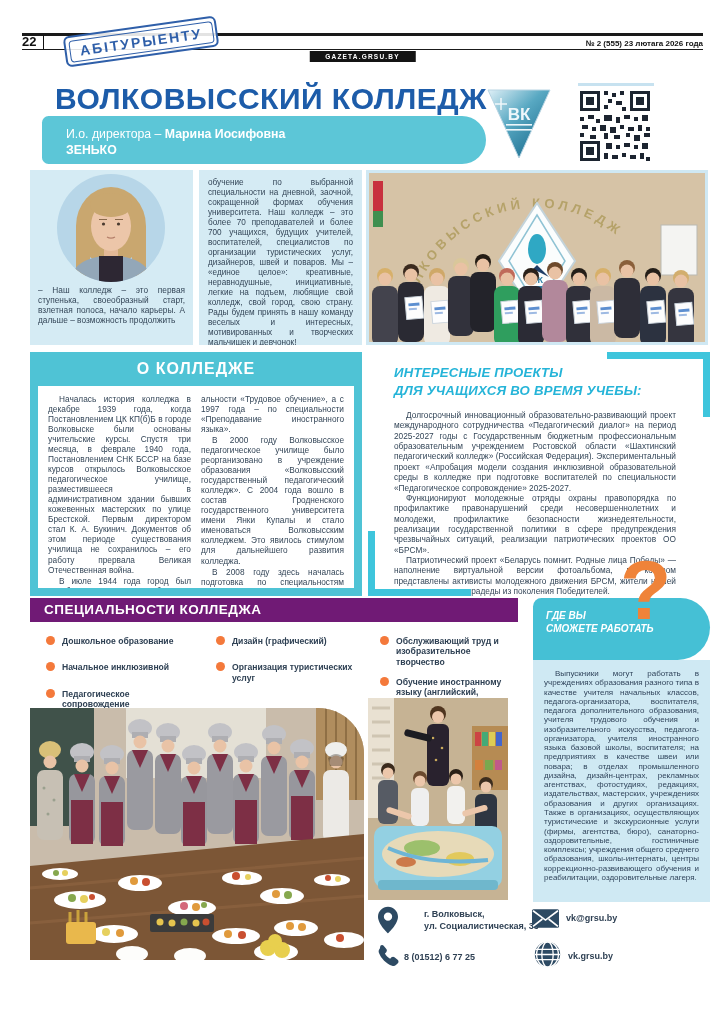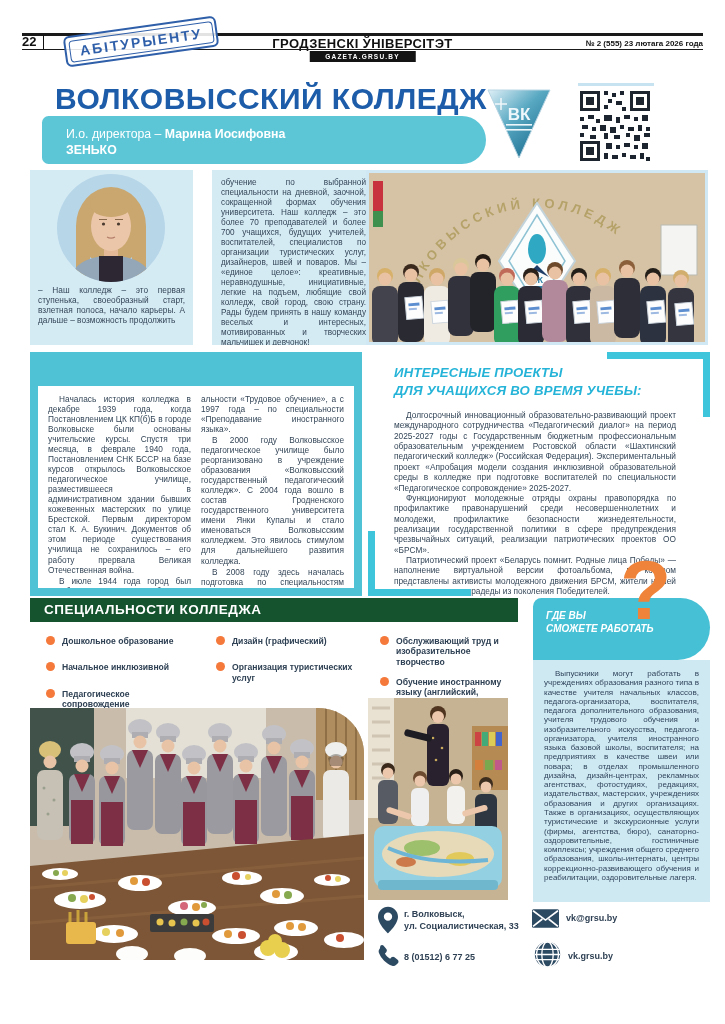--- a/index.html
+++ b/index.html
@@ -30,21 +30,21 @@
   .banner{left:42px;top:116px;width:444px;height:48px;background:#5cc6d7;
           border-radius:12px 44px 44px 12px;color:#fff;font-size:12.3px;line-height:1.32;
           padding:10px 0 0 24px;box-sizing:border-box;}
   .banner b{font-weight:800;}
 
   
   .intro1{left:30px;top:170px;width:163px;height:175px;background:#d5ebf4;overflow:hidden;}
   .portrait{position:absolute;left:27px;top:4px;width:108px;height:108px;border-radius:50%;overflow:hidden;}
   .quote{position:absolute;left:8px;right:8px;top:116px;font-size:8.3px;line-height:1.2;
          text-align:justify;color:#344658;margin:0;}
-  .intro2{left:212px;top:170px;width:163px;height:175px;background:#d5ebf4;overflow:hidden;}
+  .intro2{left:199px;top:170px;width:163px;height:175px;background:#d5ebf4;overflow:hidden;}
   .intro2 p{margin:0;padding:8px 9px;font-size:8.2px;line-height:1.22;text-align:justify;color:#344658;}
 
   .groupphoto{left:366px;top:170px;width:336px;height:169px;border:3px solid #cfe8f3;background:#d6c3a6;}
 
   
   .about{left:30px;top:352px;width:332px;height:244px;background:#4fc3d5;}
   .about-h{height:34px;line-height:34px;text-align:center;color:#fff;font-size:16px;font-weight:800;letter-spacing:1px;}
   .about-body{position:absolute;left:8px;right:8px;top:34px;bottom:8px;background:#fff;
               padding:8px 10px;box-sizing:border-box;display:flex;gap:10px;overflow:hidden;}
   .about-col{flex:1;font-size:8.3px;line-height:1.21;text-align:justify;color:#344658;}
@@ -57,21 +57,21 @@
                     border-top:7px solid #3ec5dc;border-right:7px solid #3ec5dc;}
   .projects::after{content:"";position:absolute;left:0;bottom:0;width:96px;height:58px;
                    border-bottom:7px solid #3ec5dc;border-left:7px solid #3ec5dc;}
   .proj-h{position:absolute;left:26px;top:12px;font-size:13.2px;font-weight:800;font-style:italic;
           color:#25b4d8;line-height:1.4;letter-spacing:.2px;}
   .proj-body{position:absolute;left:26px;right:34px;top:58px;font-size:8.3px;line-height:1.25;
              text-align:justify;color:#344658;}
   .proj-body p{margin:0;text-indent:12px;}
 
   
-  .spec-h{left:30px;top:598px;width:488px;height:24px;background:#14532d;color:#fff;
+  .spec-h{left:30px;top:598px;width:488px;height:24px;background:#701a75;color:#fff;
           font-size:13.5px;font-weight:800;letter-spacing:.5px;line-height:24px;padding-left:14px;box-sizing:border-box;}
   .spec-c{top:628px;}
   .spec-c ul{list-style:none;margin:8px;padding:0;}
   .spec-c li{display:flex;gap:7px;align-items:flex-start;margin-bottom:16px;
              font-size:8.6px;font-weight:600;color:#2f4154;line-height:1.2;}
   .spec-c.c3 li{margin-bottom:10px;}
   .dot{flex:0 0 auto;width:9px;height:9px;border-radius:50%;background:#f4793b;margin-top:0;}
   .c1{left:38px;width:162px;} .c2{left:208px;width:168px;} .c3{left:372px;width:146px;}
 
   
@@ -83,36 +83,35 @@
           box-sizing:border-box;overflow:hidden;}
   .work-b p{margin:0;font-size:8px;line-height:1.16;text-align:justify;color:#31455c;text-indent:11px;}
 
   
   .culinary{left:30px;top:708px;width:334px;height:252px;border-radius:0 46px 0 0;overflow:hidden;background:#c9bcab;}
   .sandbox{left:368px;top:698px;width:140px;height:202px;overflow:hidden;background:#c6b394;}
 
   
   .cicon{color:#2d4a63;}
   .ctext{font-size:9px;font-weight:600;color:#2f4154;line-height:1.35;}
-  .addr-i{left:378px;top:906px;} .addr-t{left:404px;top:908px;}
+  .addr-i{left:378px;top:906px;} .addr-t{left:424px;top:908px;}
   .phone-i{left:374px;top:944px;} .phone-t{left:404px;top:951px;}
   .mail-i{left:532px;top:909px;} .mail-t{left:566px;top:912px;}
   .web-i{left:534px;top:941px;} .web-t{left:568px;top:950px;}
 </style>
 </head>
 <body>
 
 <div class="page">
 
   <div class="abs hdr-rule-top"></div>
   <div class="abs pagenum">22</div>
   <div class="abs stamp">
     <div class="stamp-inner">АБІТУРЫЕНТУ</div>
   </div>
-  <div class="abs masthead">ГРОДЗЕНСКІ ЎНІВЕРСІТЭТ</div>
   <div class="abs issue">№ 2 (555) 23 лютага 2026 года</div>
   <div class="abs hdr-rule-bot"></div>
   <div class="abs site-badge">GAZETA.GRSU.BY</div>
 
   <div class="abs title">ВОЛКОВЫССКИЙ КОЛЛЕДЖ</div>
 
   <svg class="abs logo" viewBox="0 0 64 78">
     <defs>
       <linearGradient id="lg1" x1="0" y1="0" x2="0.85" y2="1">
         <stop offset="0" stop-color="#dff0f7"></stop>
@@ -342,20 +341,21 @@
               <rect x="-9" y="32" width="17" height="22" fill="#fdfdfd" stroke="#ccd5dd"></rect>
               <rect x="-6" y="38" width="11" height="3" fill="#5d8fd0"></rect>
               <rect x="-6" y="43" width="8" height="2" fill="#9db9e2"></rect>
             </g>
           </g>
       </g>
     </svg>
   </div>
 
   <div class="abs about">
+    <div class="about-h">О КОЛЛЕДЖЕ</div>
     <div class="about-body">
       <div class="about-col">
         <p>Началась история колледжа в декабре 1939 года, когда Постановлением ЦК КП(б)Б в городе Волковыске были основаны учительские курсы. Спустя три месяца, в феврале 1940 года, Постановлением СНК БССР на базе курсов открылось Волковысское педагогическое училище, разместившееся в административном здании бывших кожевенных мастерских по улице Брестской. Первым директором стал К. А. Букинич. Документов об этом периоде существования училища не сохранилось – его работу прервала Великая Отечественная война.</p>
         <p>В июле 1944 года город был освобожден, и уже 20 сентября 1944 года училище возобновило свою деятельность. Постепенно в училище расширялся спектр специальностей и специализаций. С 1982 года начата подготовка обучающихся по специ-</p>
       </div>
       <div class="about-col">
         <p class="noind">альности «Трудовое обучение», а с 1997 года – по специальности «Преподавание иностранного языка».</p>
         <p>В 2000 году Волковысское педагогическое училище было реорганизовано в учреждение образования «Волковысский государственный педагогический колледж». С 2004 года вошло в состав Гродненского государственного университета имени Янки Купалы и стало именоваться Волковысским колледжем. Это явилось стимулом для дальнейшего развития колледжа.</p>
         <p>В 2008 году здесь началась подготовка по специальностям «Туризм и гостеприимство» и «Дизайн (графический)», а в 2010 году — «Дошкольное образование».</p>
 

